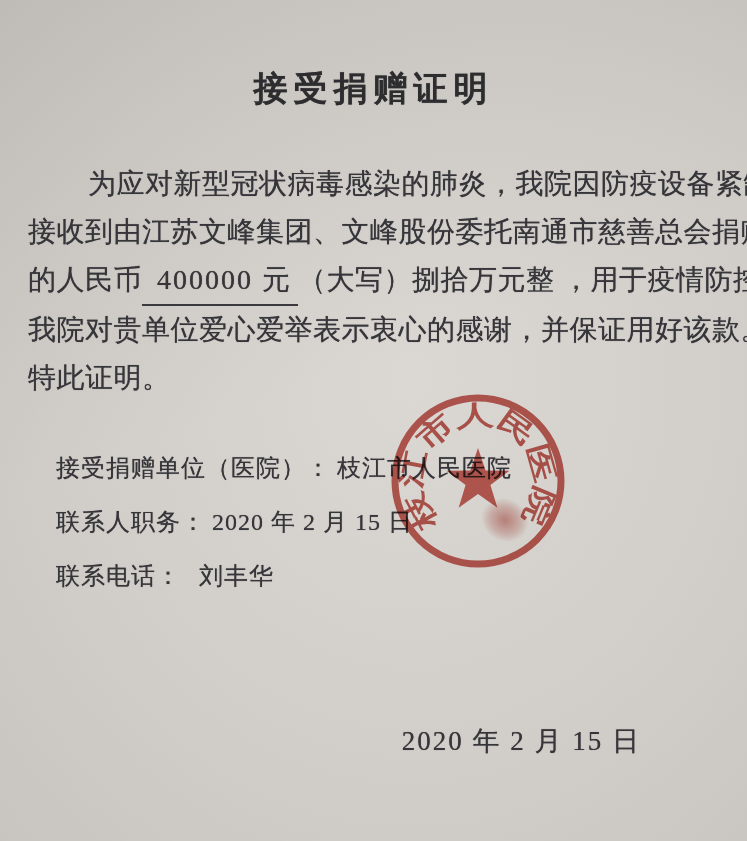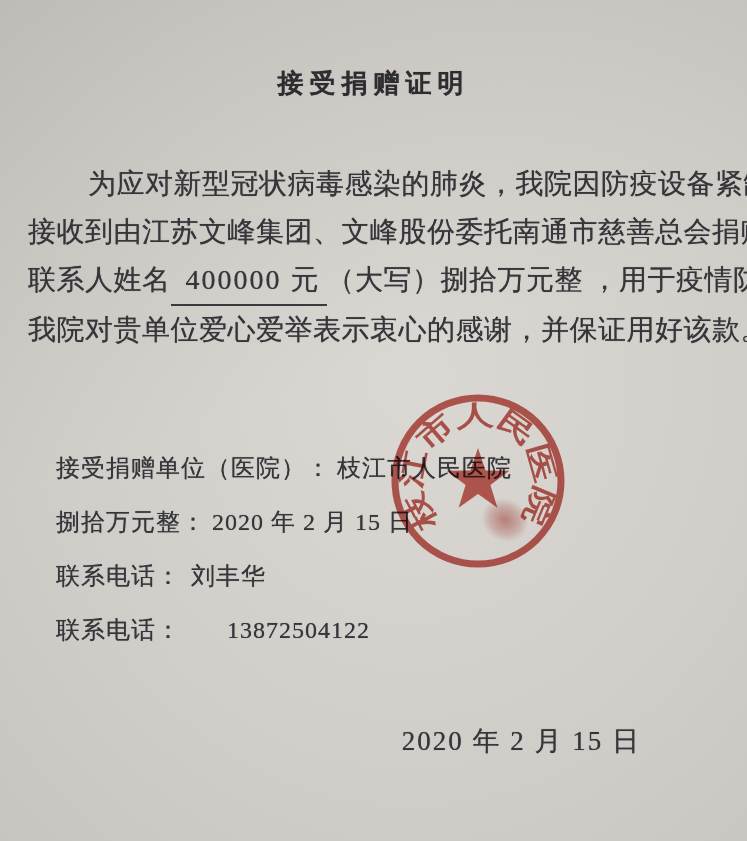--- a/index.html
+++ b/index.html
@@ -12,21 +12,21 @@
     background-color:#d2cfca;
     background-image:
       linear-gradient(160deg, rgba(110,106,100,0.12), rgba(255,255,255,0) 45%),
       radial-gradient(ellipse at 55% 45%, #dbd8d3 0%, #d1cec9 60%, #c8c5c0 100%);
     color:#35353a;
   }
   .soft{ text-shadow:0 0 0.7px rgba(45,45,50,0.75); }
 
   .title{
     position:absolute;top:66px;left:0;width:100%;
-    text-align:center;font-size:26px;font-weight:700;
+    text-align:center;font-size:34px;font-weight:700;
     letter-spacing:6px;color:#2d2d30;margin:0;
   }
 
   .body-text{
     position:absolute;left:28px;top:160px;width:700px;
     font-size:28px;line-height:48px;letter-spacing:0.5px;
   }
   .line{white-space:nowrap;margin:0;}
   .line.indent{padding-left:60px;}
   .amount{
@@ -35,21 +35,21 @@
     padding:0 6px;letter-spacing:2px;
   }
 
   .fields{
     position:absolute;left:56px;top:452px;width:660px;
     font-size:24px;letter-spacing:1px;
   }
   .field{white-space:nowrap;height:33px;line-height:33px;margin-bottom:21px;}
   .field .value{margin-left:10px;}
   .field.gap-sm .value{margin-left:6px;}
-  .field.gap-md .value{margin-left:10px;}
+  .field.gap-md .value{margin-left:18px;}
   .field.gap-lg .value{margin-left:46px;}
 
   .signature-date{
     position:absolute;top:723px;right:106px;
     font-size:27px;letter-spacing:2px;white-space:nowrap;
   }
 
   .stamp{
     position:absolute;left:388px;top:391px;width:180px;height:180px;
     mix-blend-mode:multiply;opacity:0.92;
@@ -65,36 +65,34 @@
 </head>
 <body>
 
 <div class="page">
 
   <h1 class="title soft">接受捐赠证明</h1>
 
   <div class="body-text soft">
     <p class="line indent">为应对新型冠状病毒感染的肺炎，我院因防疫设备紧缺，</p>
     <p class="line">接收到由江苏文峰集团、文峰股份委托南通市慈善总会捐赠</p>
-    <p class="line"><span>联系人姓名</span><span class="amount"> 400000 元</span><span>（大写）捌拾万元整 ，用于疫情防控。</span></p>
+    <p class="line"><span>的人民币</span><span class="amount"> 400000 元</span><span>（大写）捌拾万元整 ，用于疫情防控。</span></p>
     <p class="line">我院对贵单位爱心爱举表示衷心的感谢，并保证用好该款。</p>
+    <p class="line">特此证明。</p>
   </div>
 
   <div class="fields soft">
     <div class="field gap-sm">
       <span class="label">接受捐赠单位（医院）：</span><span class="value">枝江市人民医院</span>
     </div>
     <div class="field gap-sm">
-      <span class="label">捌拾万元整：</span><span class="value">2020 年 2 月 15 日</span>
+      <span class="label">联系人职务：</span><span class="value">2020 年 2 月 15 日</span>
     </div>
     <div class="field gap-md">
       <span class="label">联系电话：</span><span class="value">刘丰华</span>
-    </div>
-    <div class="field gap-lg">
-      <span class="label">联系电话：</span><span class="value">13872504122</span>
     </div>
   </div>
 
   <div class="signature-date soft">2020 年 2 月 15 日</div>
 
   <svg class="stamp" viewBox="0 0 180 180" aria-hidden="true">
     <defs>
       <path id="seal-text-arc" d="M 90,146 a 56,56 0 1,1 0,-112 a 56,56 0 1,1 0,112" fill="none"></path>
     </defs>
     <circle cx="90" cy="90" r="83" fill="none" stroke="#c04b43" stroke-width="7" opacity="0.95"></circle>

